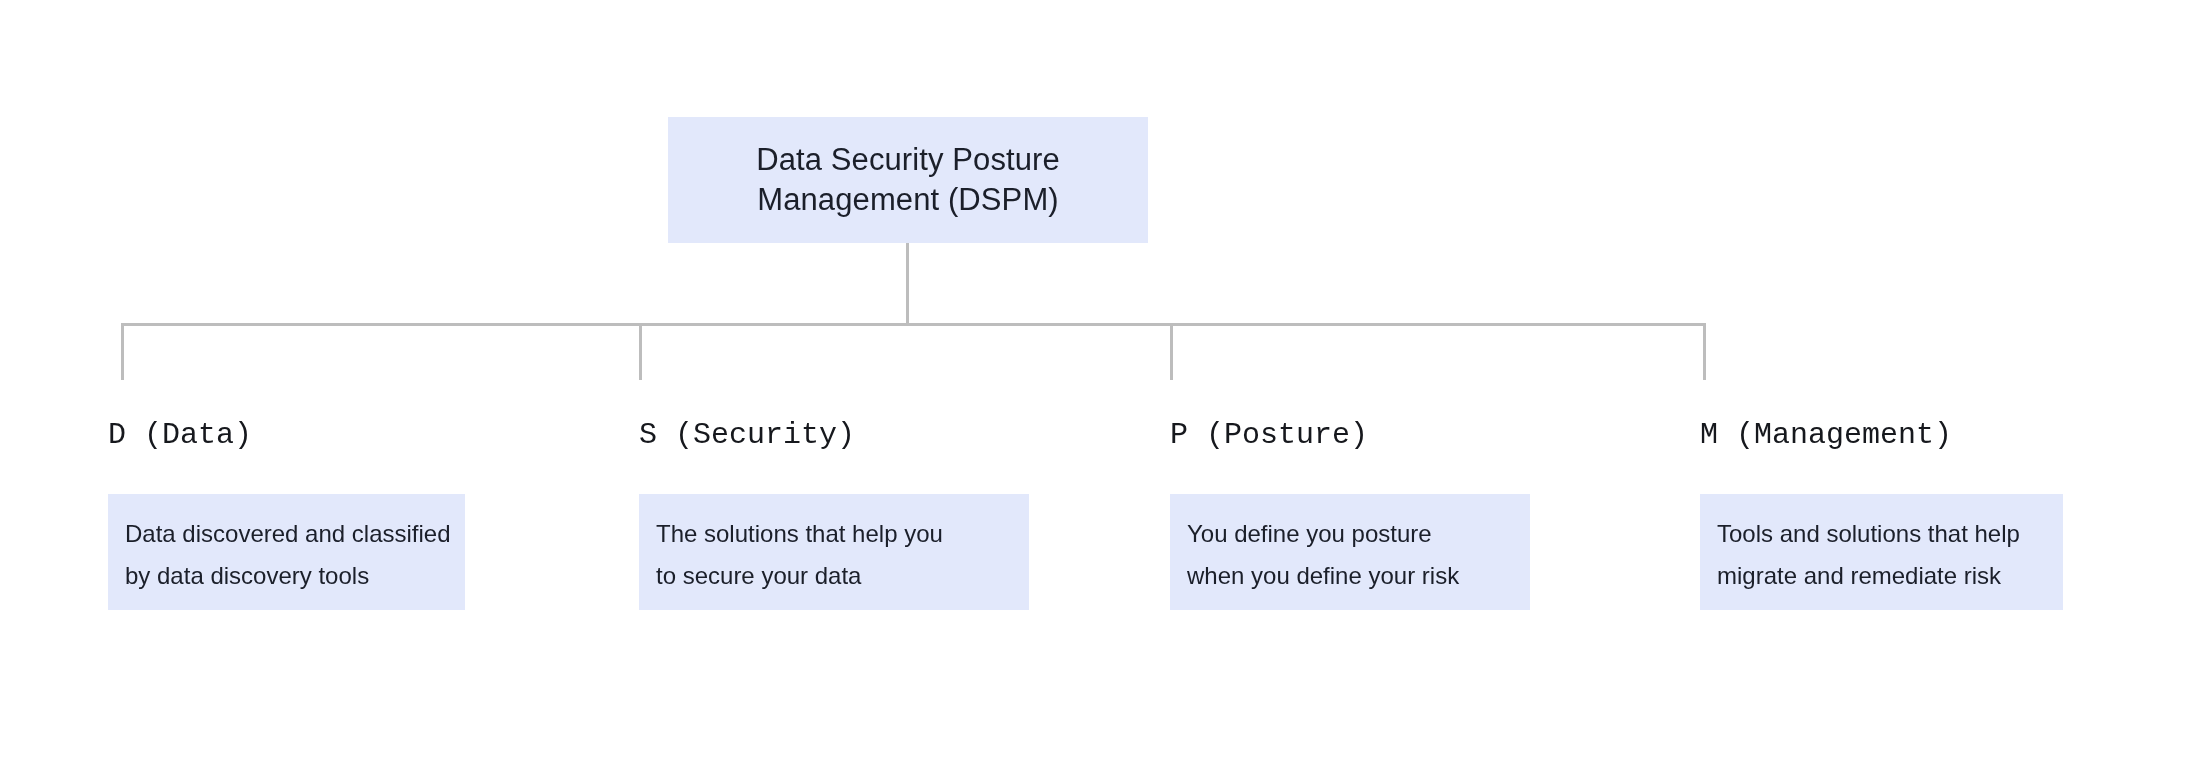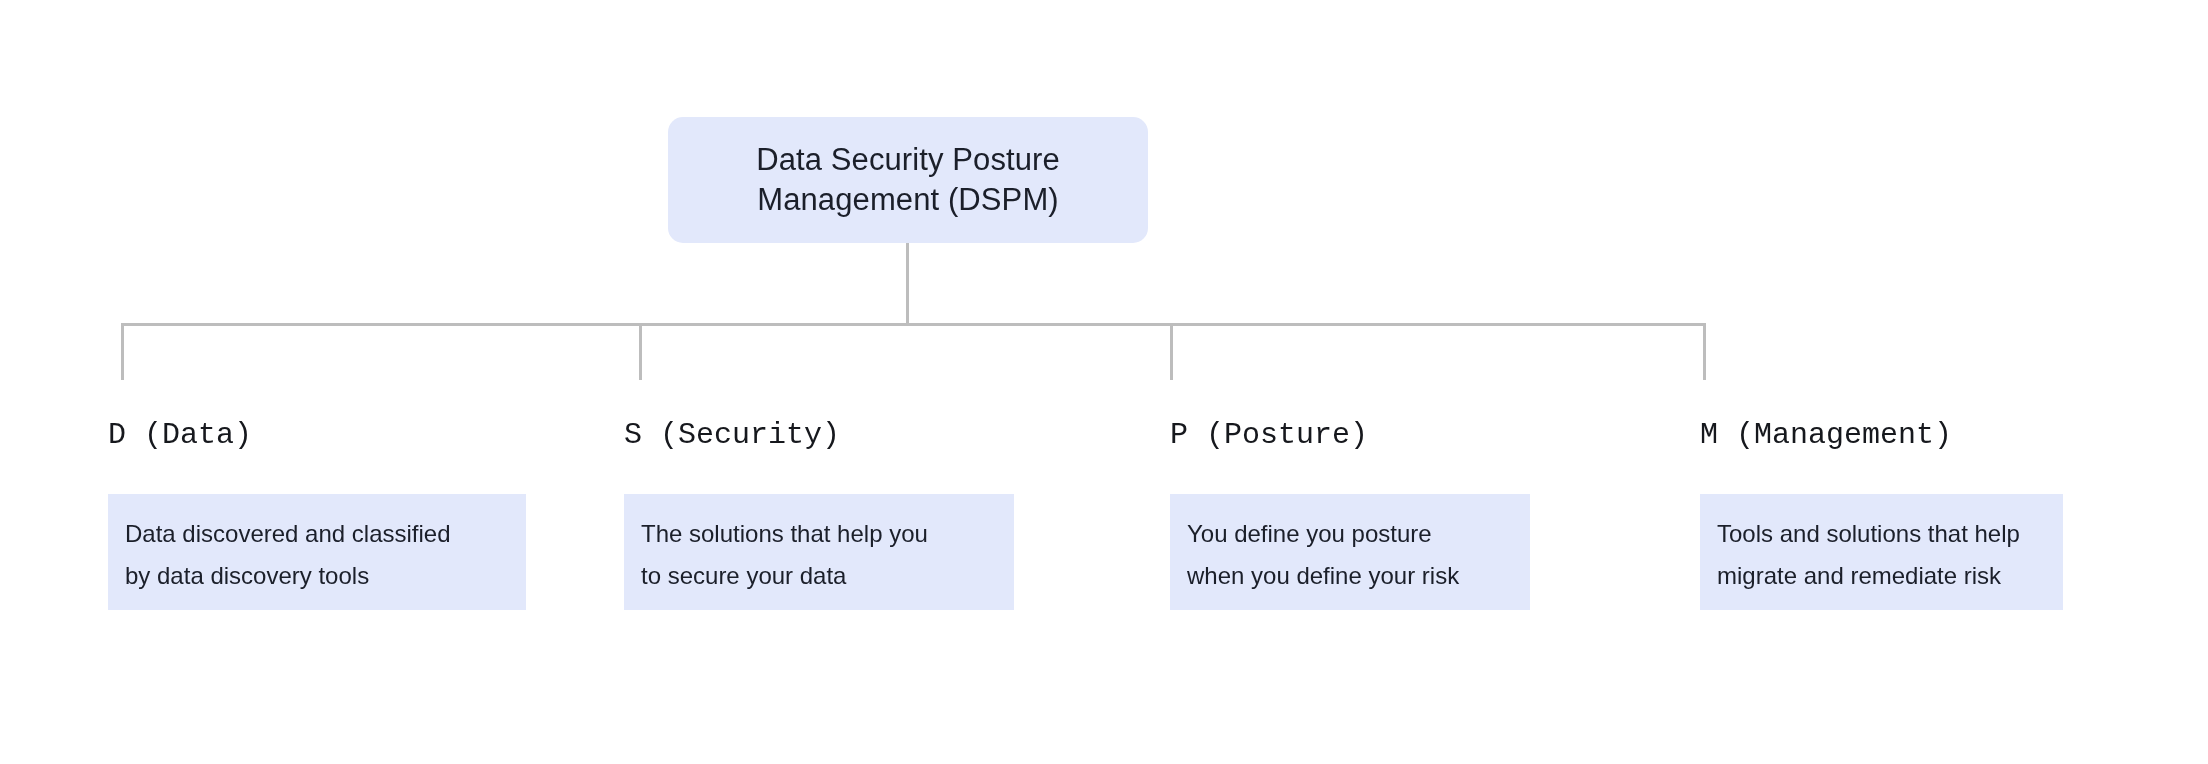--- a/index.html
+++ b/index.html
@@ -39,21 +39,20 @@
     top: 117px;
     width: 480px;
     height: 126px;
     background: #e2e8fb;
     display: flex;
     align-items: center;
     justify-content: center;
     text-align: center;
     box-sizing: border-box;
     padding: 0 18px;
-    border-radius: 15px;
   }
   .root-node-title {
     font-family: "Liberation Sans", sans-serif;
     font-size: 31px;
     line-height: 1.30;
     color: #1b1f2a;
     letter-spacing: 0.1px;
     white-space: pre-line;
     font-weight: 400;
   }
@@ -84,25 +83,25 @@
     font-family: "Liberation Sans", sans-serif;
     font-size: 24px;
     line-height: 42px;
     color: #1b1f2a;
     white-space: pre-line;
     display: block;
   }
 
   
   #branch-d  { left: 108px;  }
-  #branch-s  { left: 624px;  }
+  #branch-s  { left: 639px;  }
   #branch-p  { left: 1170px; }
   #branch-m  { left: 1700px; }
 
-  #branch-d .branch-desc { width: 418px; }
+  #branch-d .branch-desc { width: 357px; }
   #branch-s .branch-desc { width: 390px; }
   #branch-p .branch-desc { width: 360px; }
   #branch-m .branch-desc { width: 363px; }
 </style>
 </head>
 <body>
 
 <div id="diagram-canvas">
 
   <svg id="connector-layer" viewBox="0 0 2208 764" width="2208" height="764" xmlns="http://www.w3.org/2000/svg">

